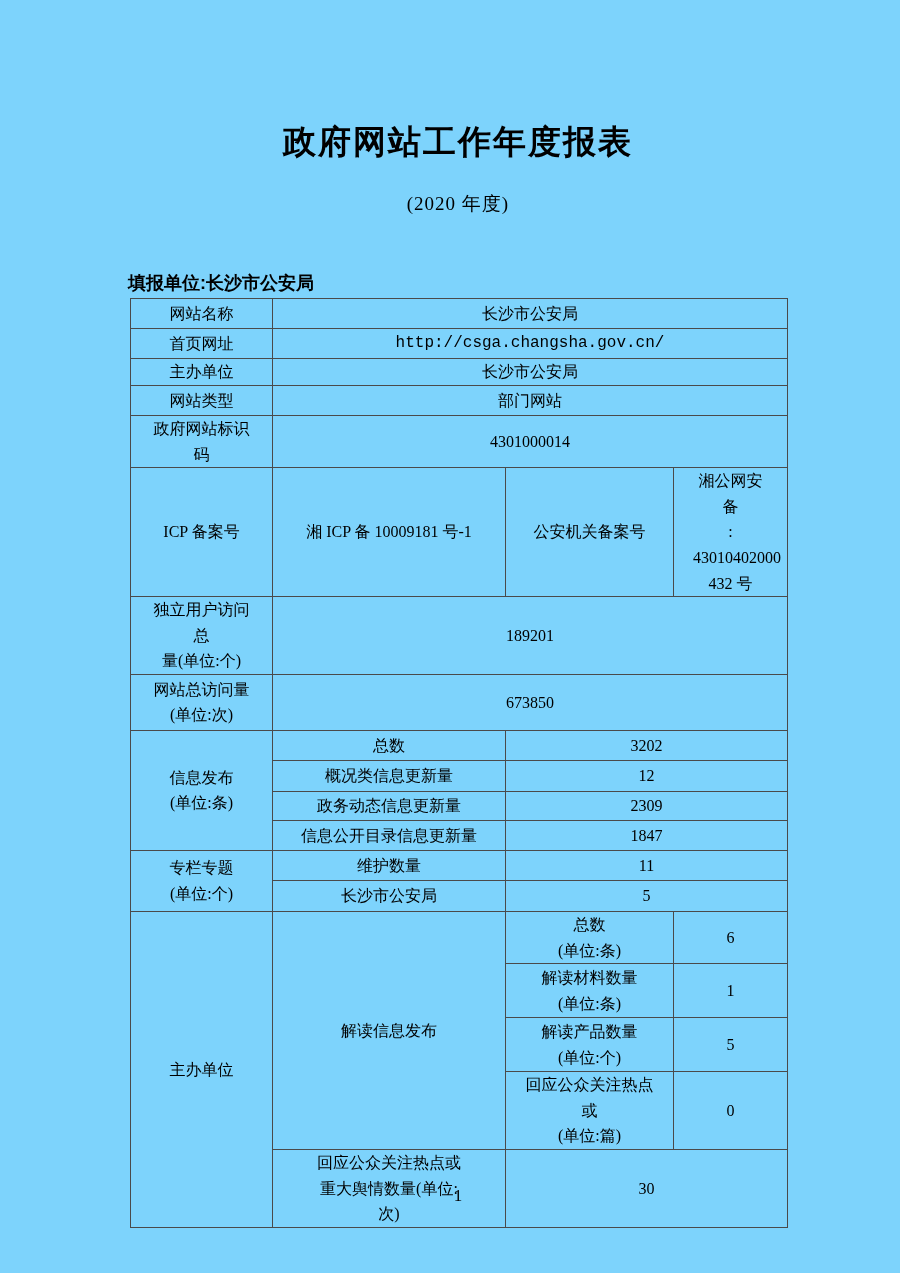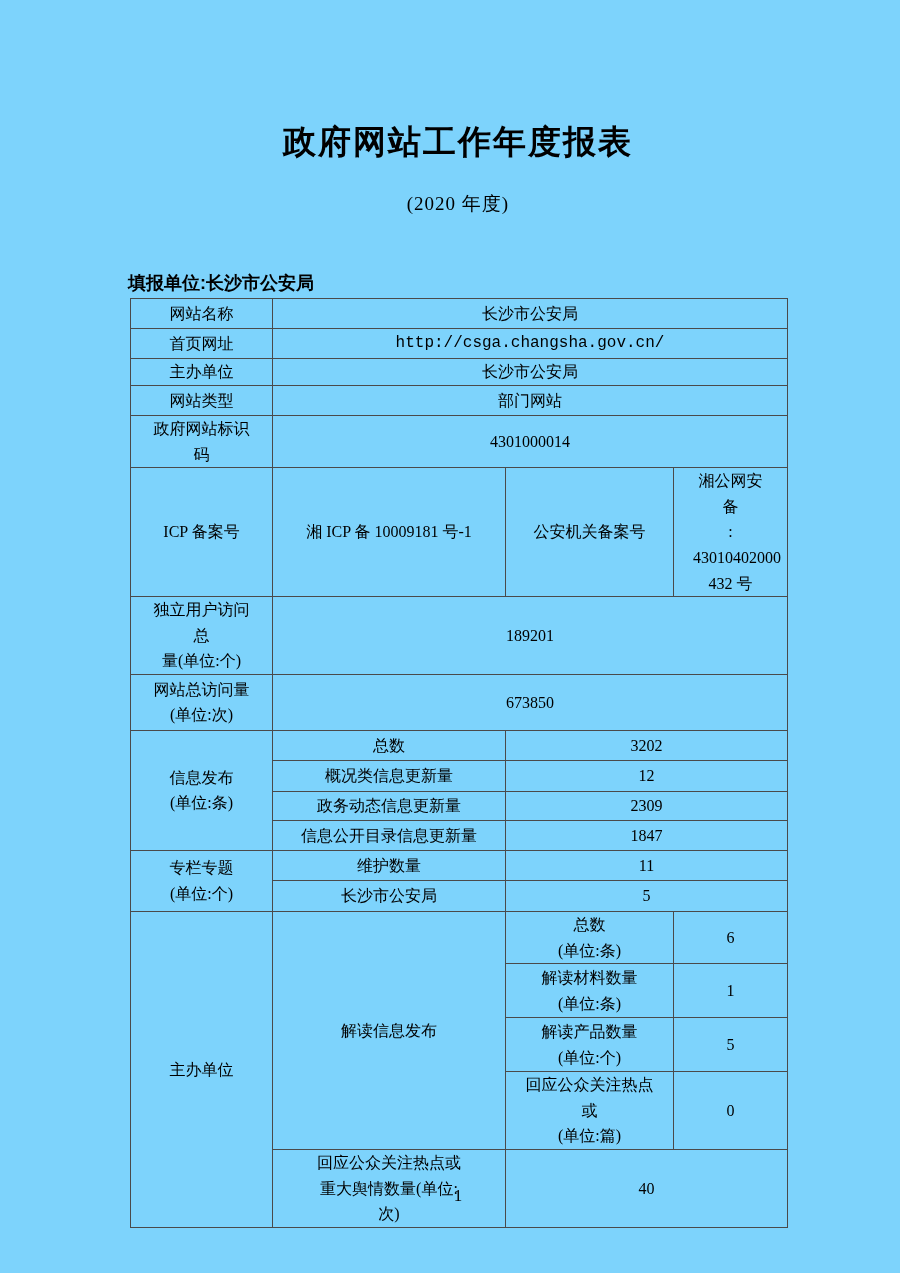--- a/index.html
+++ b/index.html
@@ -174,20 +174,20 @@
     </tr>
     <tr style="height:54px">
       <td class="pre tight">回应公众关注热点或
 (单位:篇)</td>
       <td>0</td>
     </tr>
     <tr style="height:74px">
       <td class="pre tight">回应公众关注热点或
 重大舆情数量(单位:
 次)</td>
-      <td colspan="2">40</td>
+      <td colspan="2">30</td>
     </tr>
   </tbody>
     </table>
 
   <div class="page-number">1</div>
 
 </div>
 
 </body></html>

